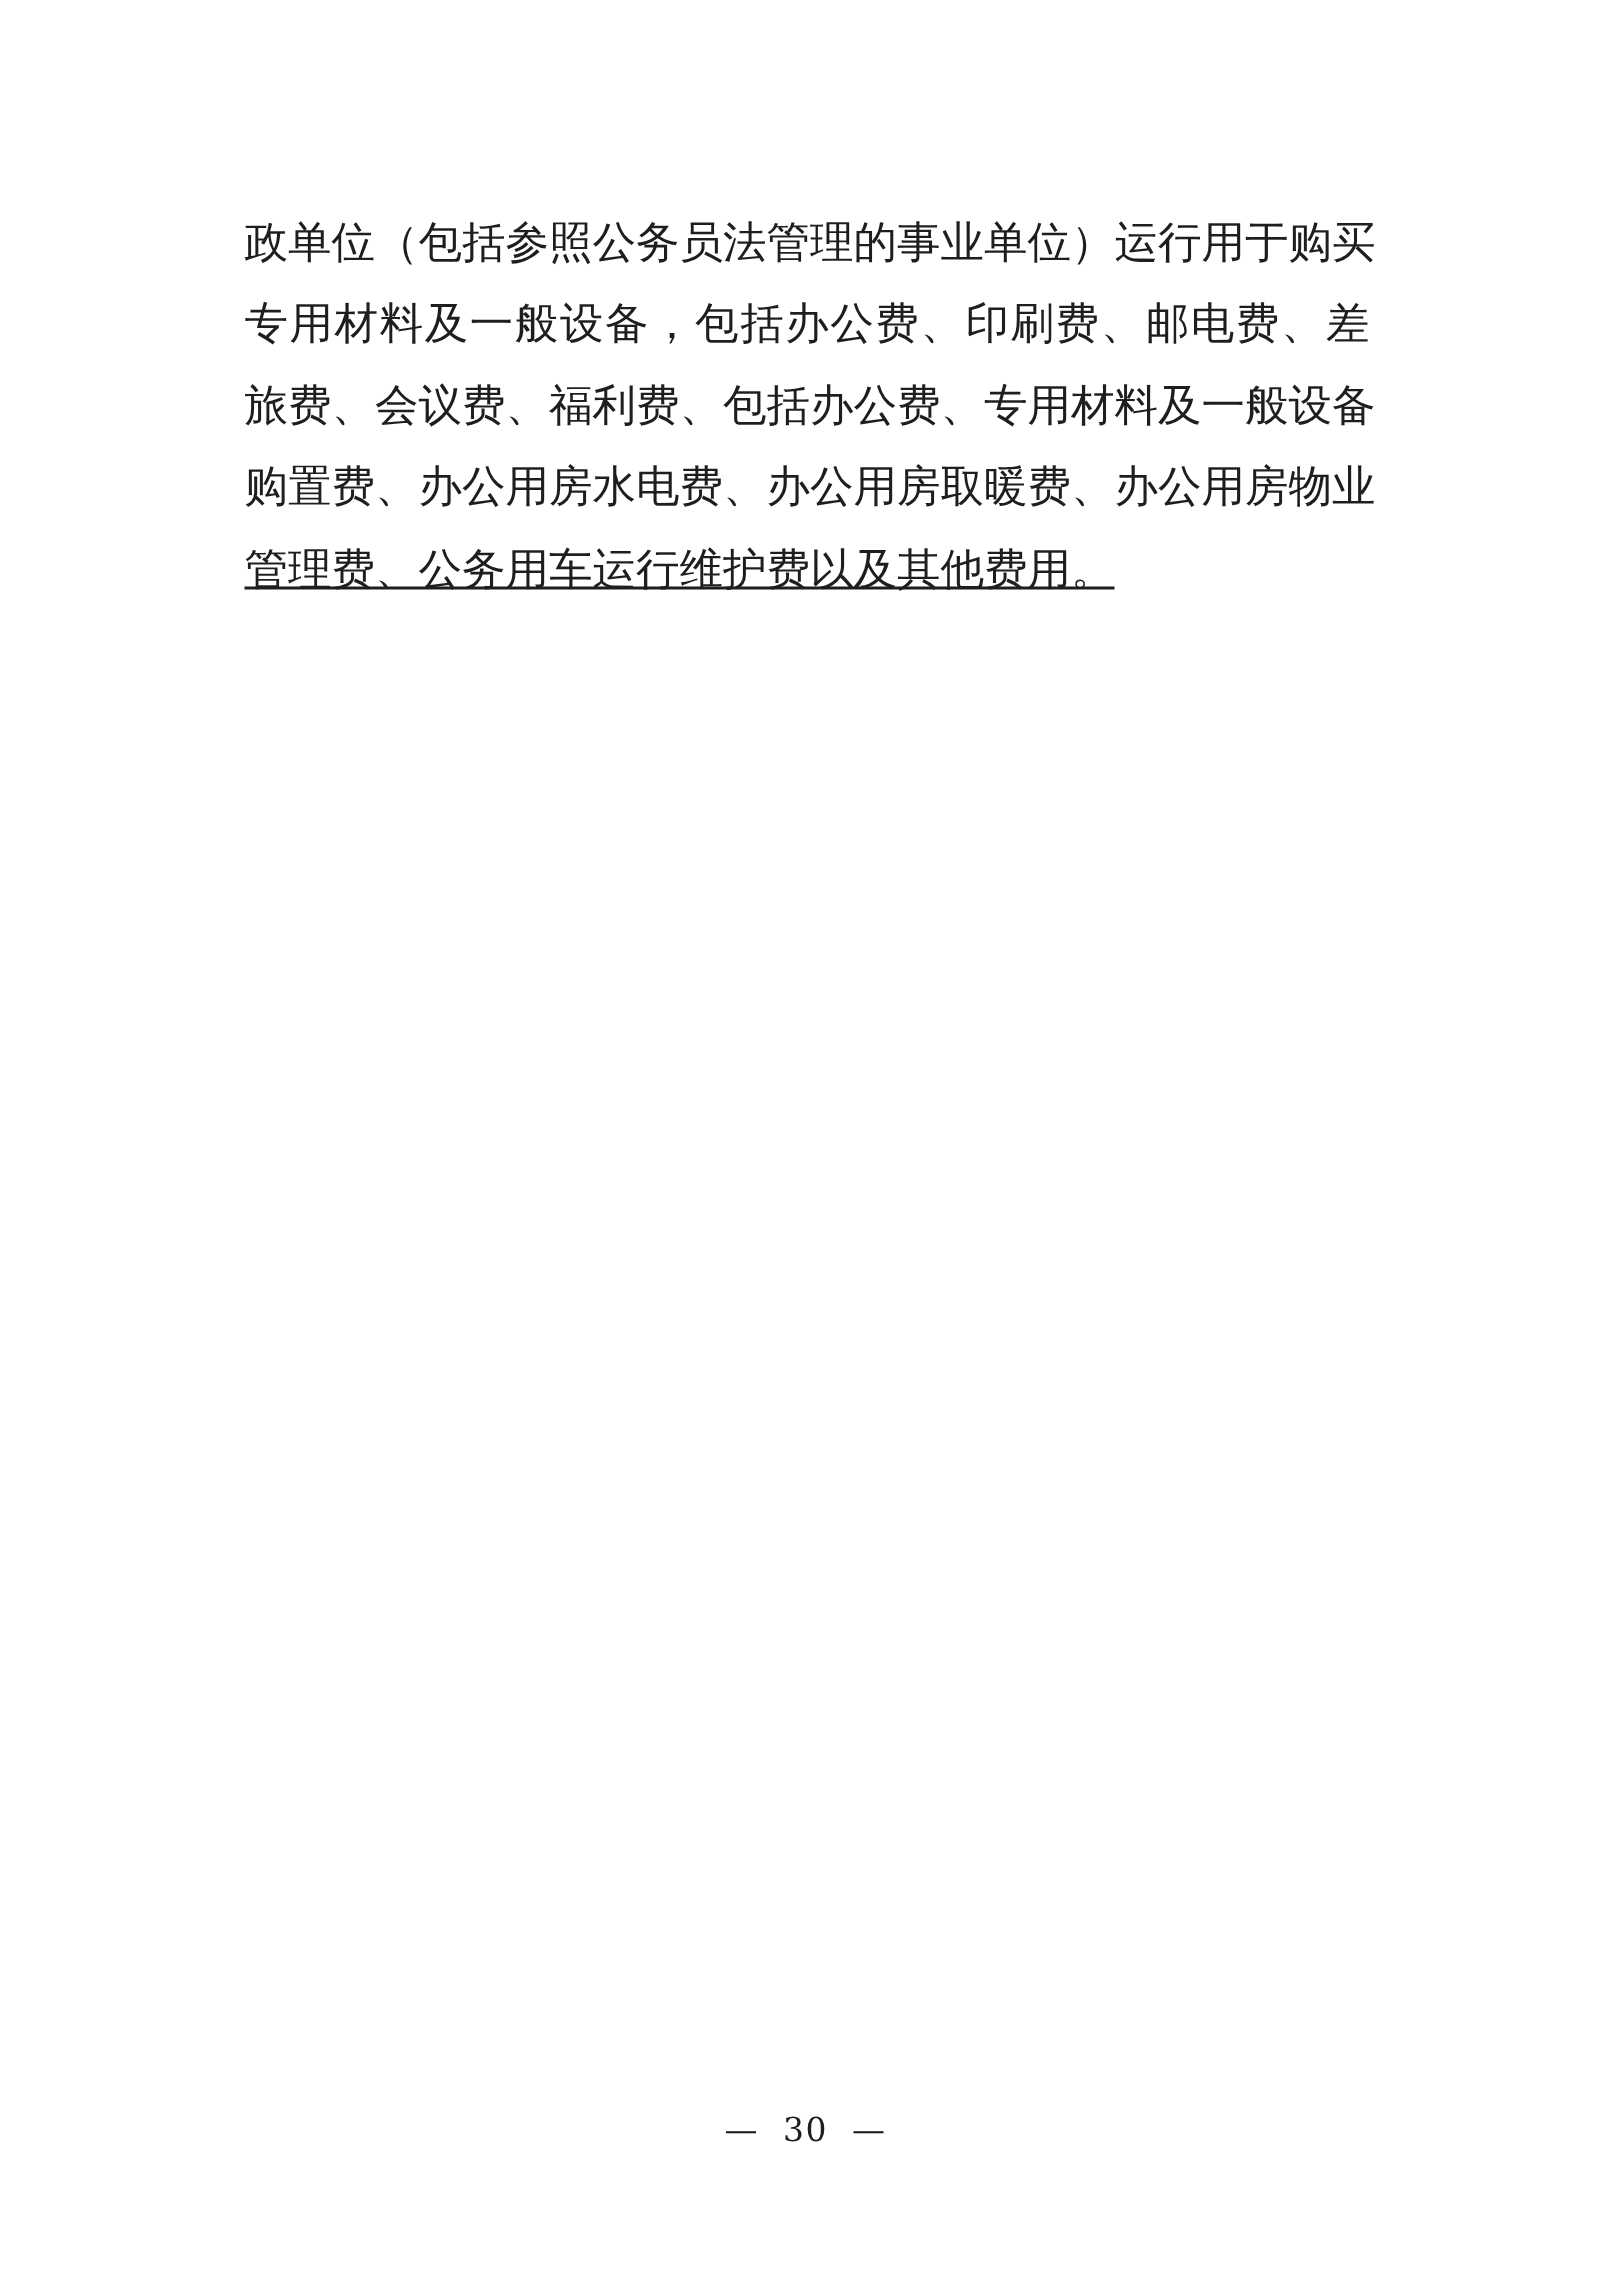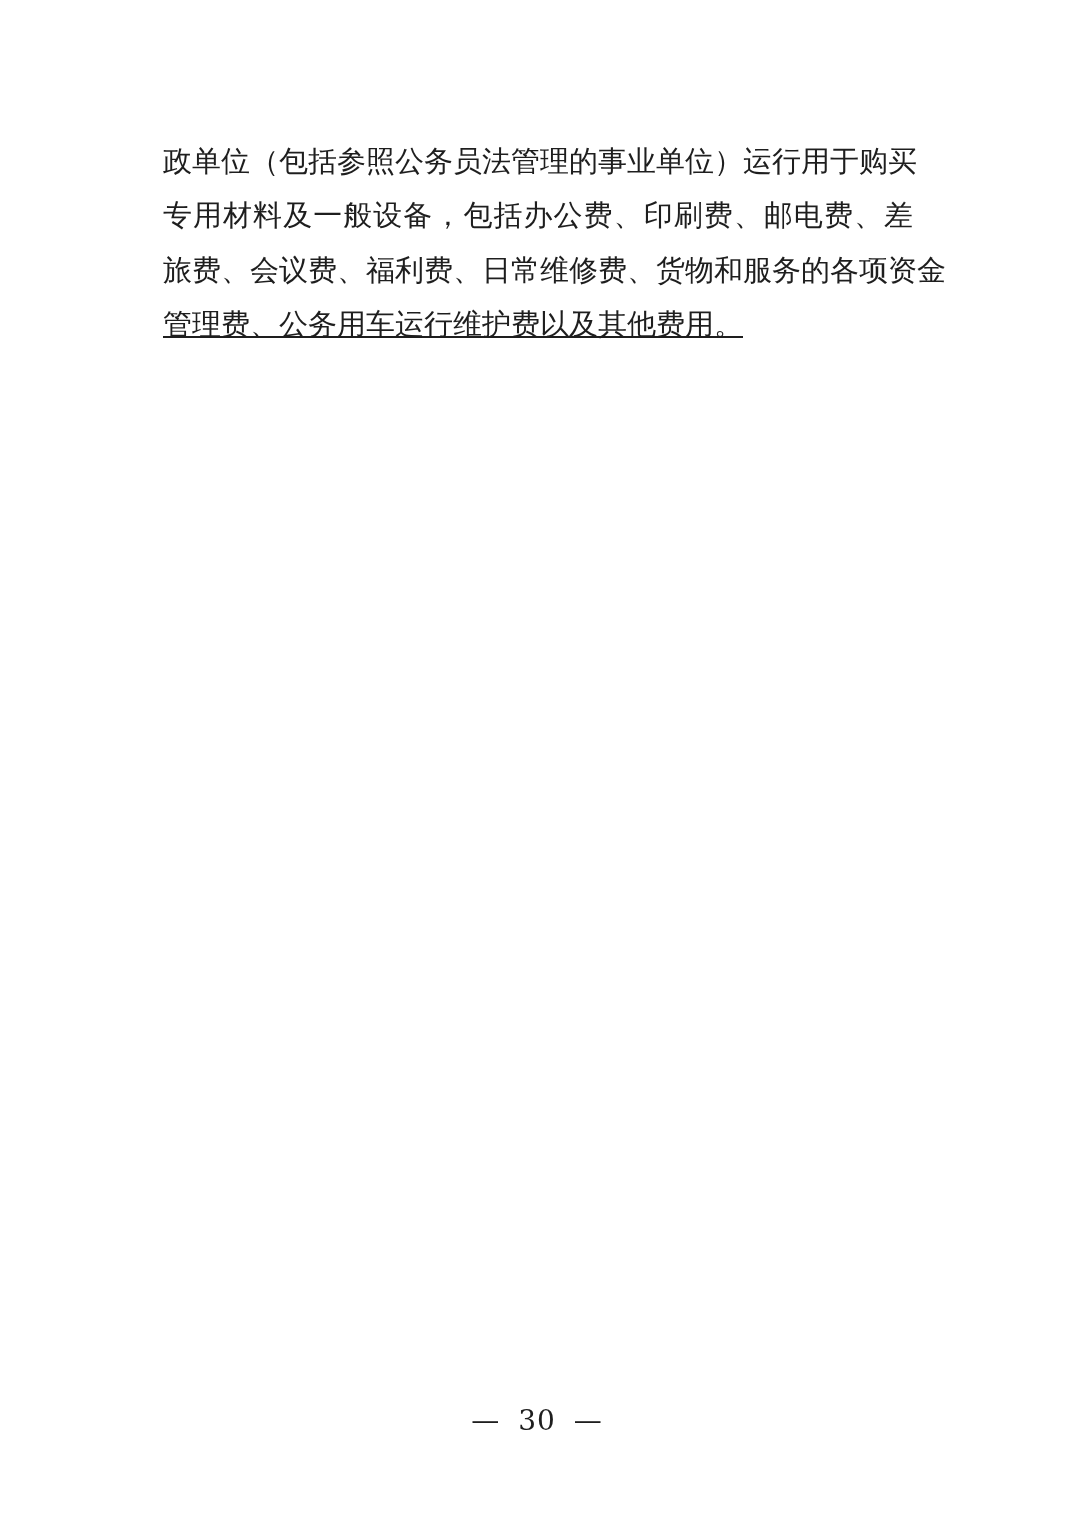--- a/index.html
+++ b/index.html
@@ -51,35 +51,36 @@
   }
   .page-footer {
     position: absolute;
     left: 0;
     top: 1406px;
     width: 100%;
     text-align: center;
   }
   .page-number {
     color: var(--text, #1e1e1e);
-    font-size: 28px;
+    font-size: 22px;
     line-height: 30px;
     word-spacing: 8px;
     letter-spacing: 1px;
   }
 </style>
 </head>
 <body>
 
 <main class="page">
 
   <section class="body-text">
     <p class="line just">政单位（包括参照公务员法管理的事业单位）运行用于购买</p>
     <p class="line just">专用材料及一般设备，包括办公费、印刷费、邮电费、差</p>
-    <p class="line just">旅费、会议费、福利费、日常维修费、货物和服务的各项资金</p>
+    <p class="line just">旅费、会议费、福利费、包括办公费、专用材料及一般设备</p>
+    <p class="line just">购置费、办公用房水电费、办公用房取暖费、办公用房物业</p>
     <p class="line last">管理费、公务用车运行维护费以及其他费用。</p>
   </section>
 
   <footer class="page-footer">
     <span class="page-number">— 30 —</span>
   </footer>
 
 </main>
 
 </body></html>

